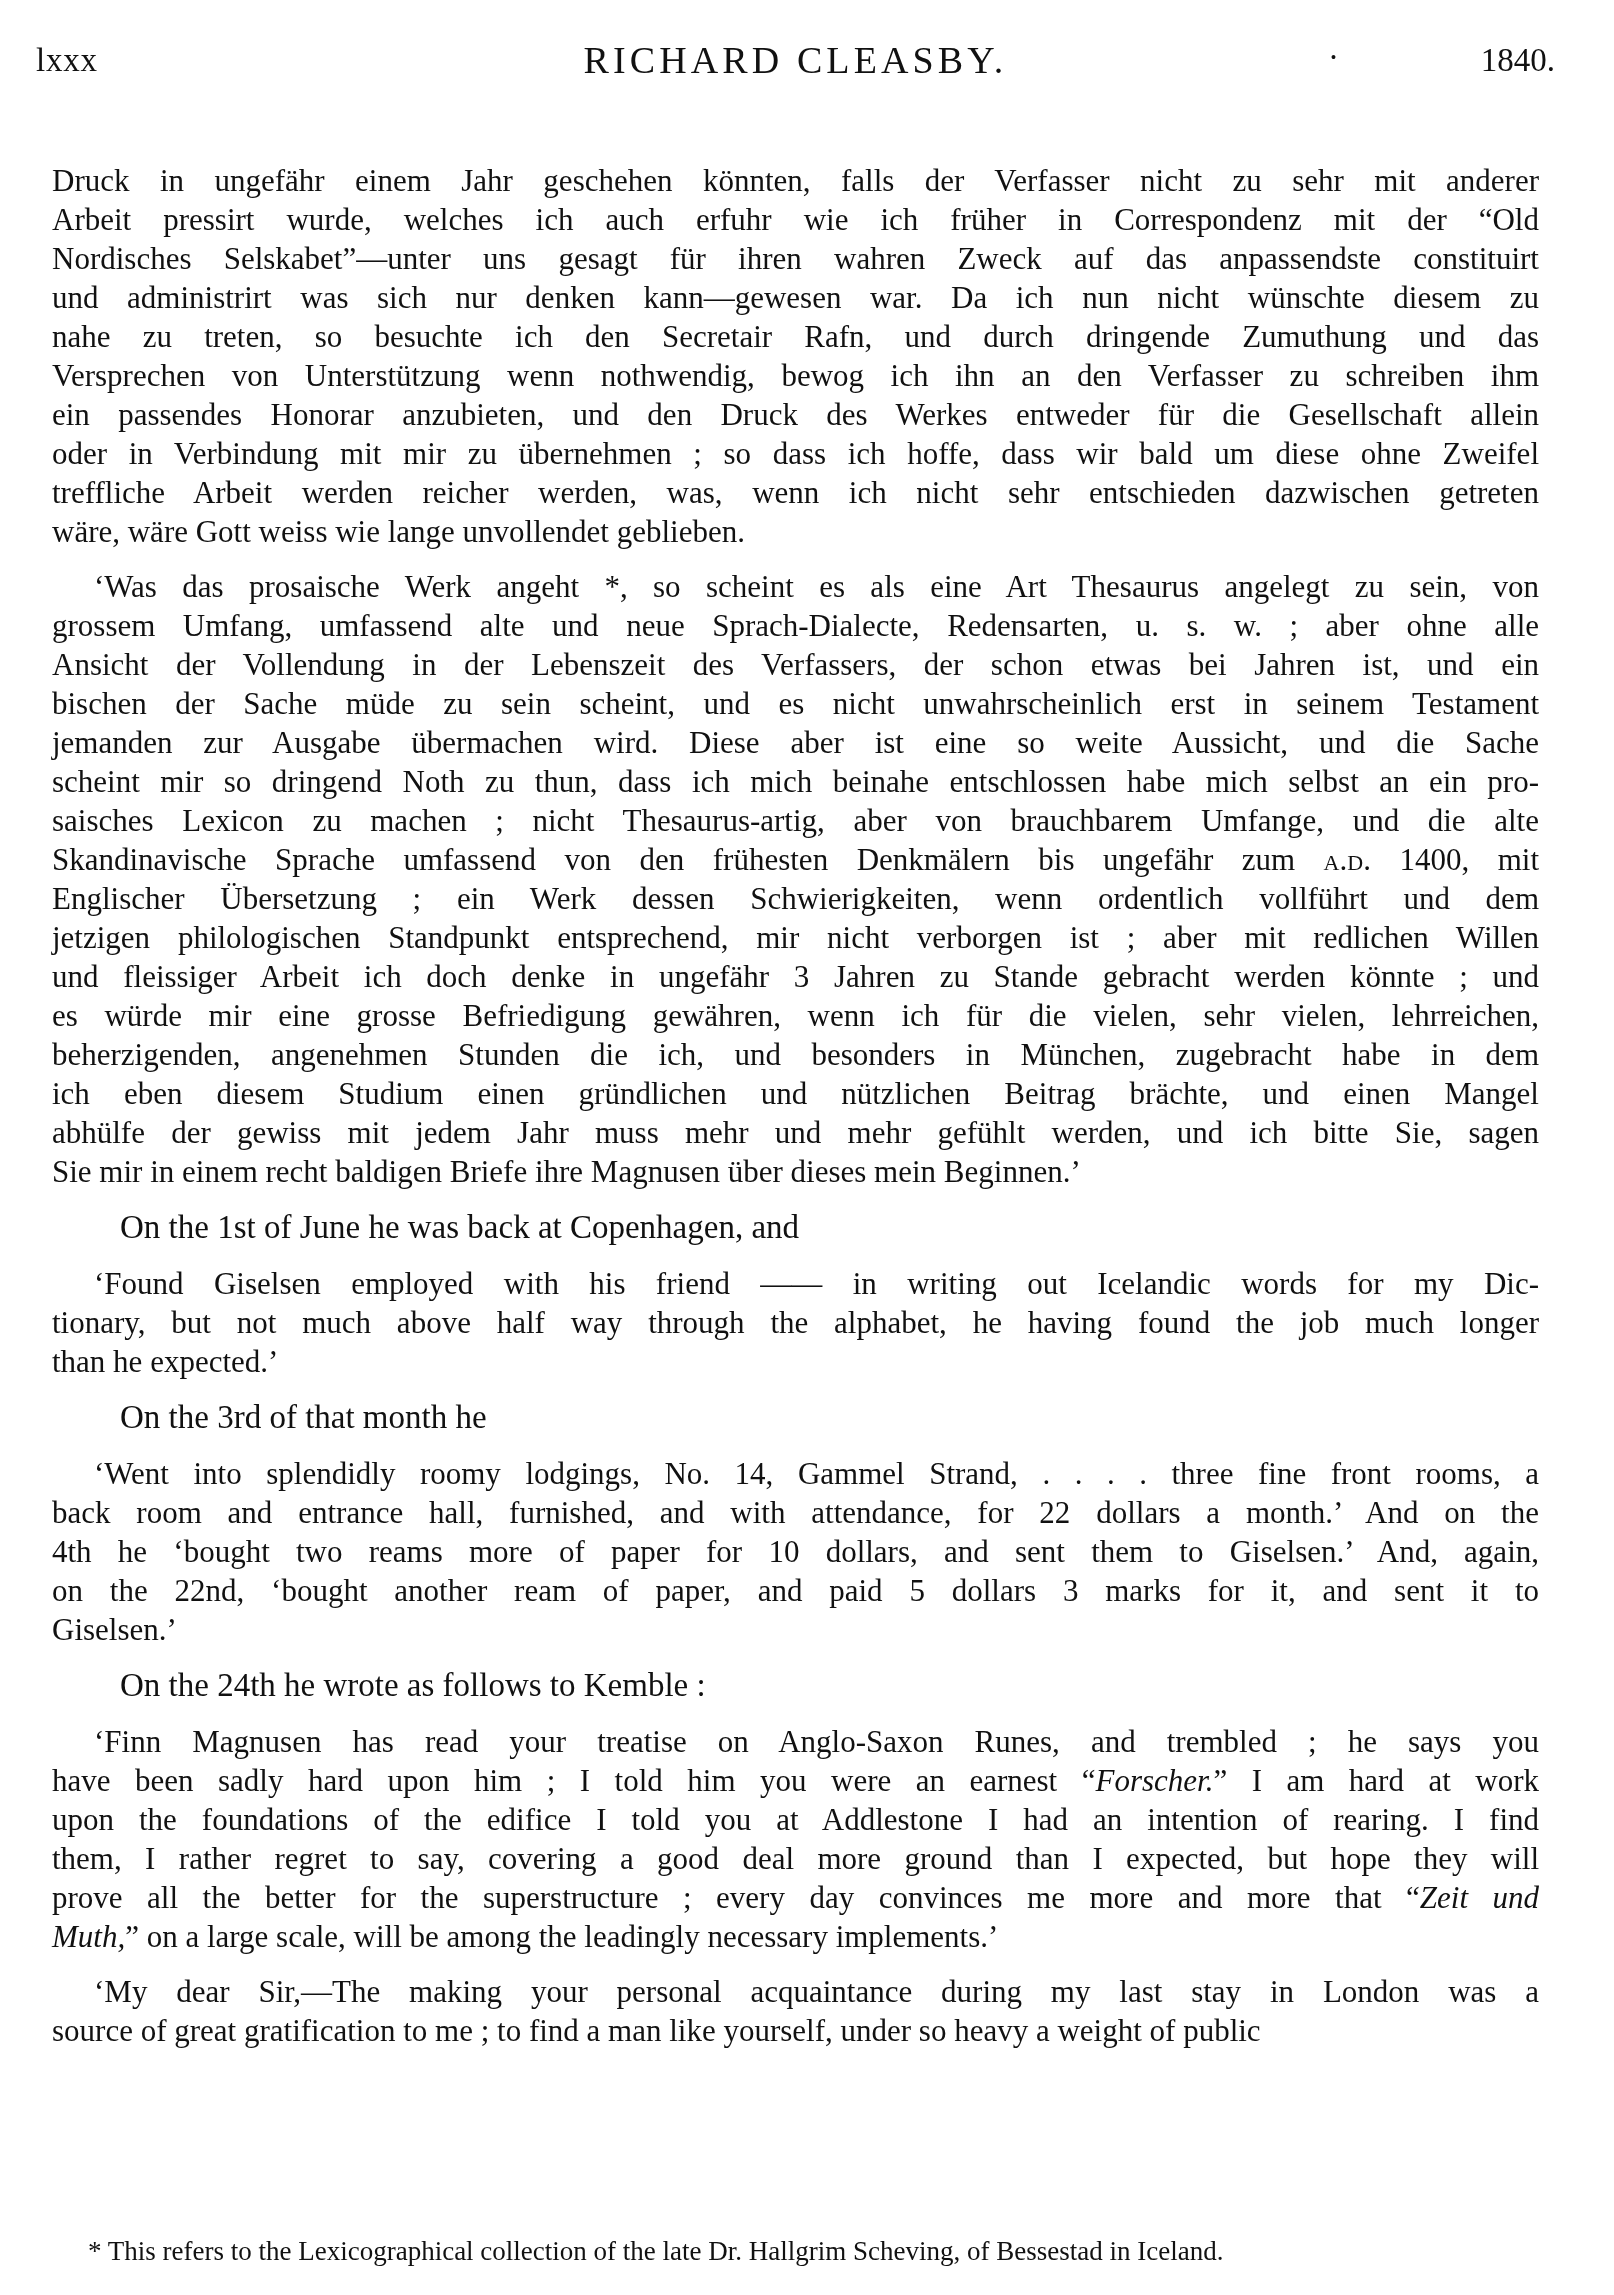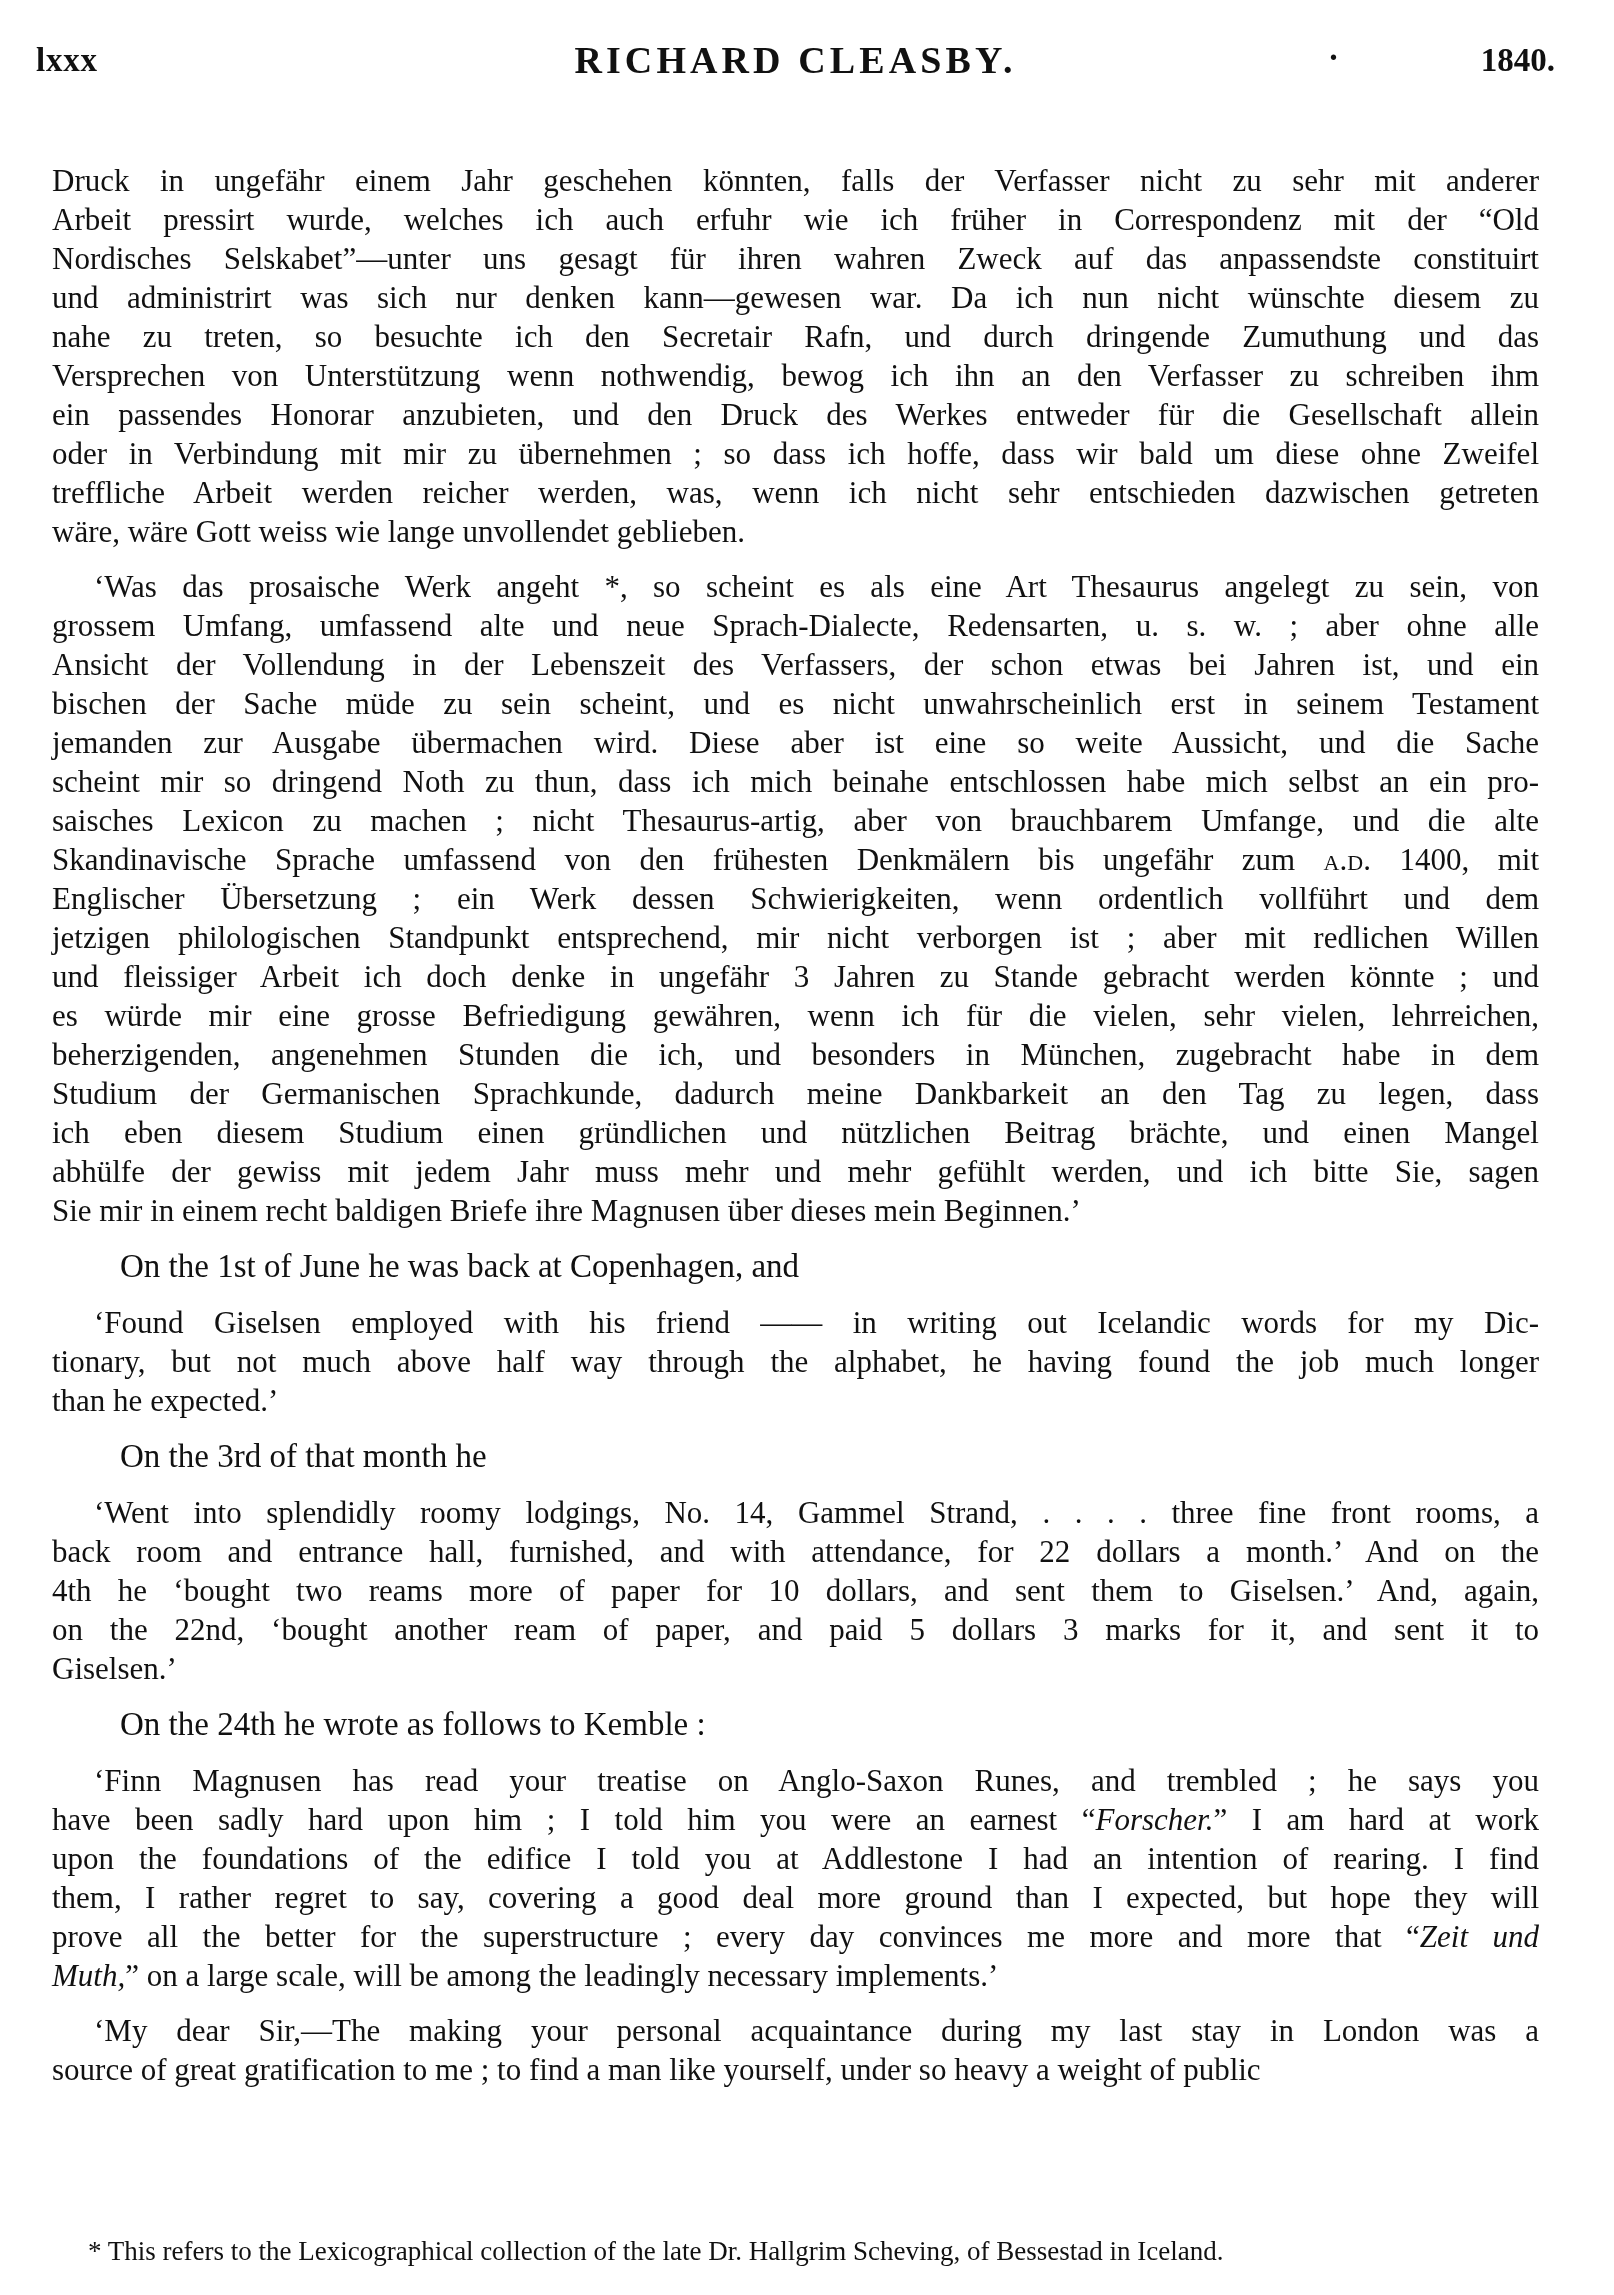--- a/index.html
+++ b/index.html
@@ -18,21 +18,20 @@
       width: 1519px;
     }
     .running-head {
       position: absolute;
       top: 36px;
       left: 0;
       width: 1519px;
       height: 49px;
       font-size: 33px;
       line-height: 49px;
-      font-weight: bold;
     }
     .rh-page { position: absolute; left: 0; top: 0; letter-spacing: 0.8px; }
     .rh-title { position: absolute; left: 0; width: 1519px; text-align: center; top: 0; letter-spacing: 4.1px; font-size: 38px; }
     .rh-dot { position: absolute; left: 1292px; top: -3.3px; }
     .rh-year { position: absolute; right: 0; top: 0; }
 
     .body-text {
       position: absolute;
       top: 145px;
       left: 0;
@@ -98,21 +97,20 @@
         <span class="line">bischen der Sache müde zu sein scheint, und es nicht unwahrscheinlich erst in seinem Testament</span>
         <span class="line">jemanden zur Ausgabe übermachen wird.  Diese aber ist eine so weite Aussicht, und die Sache</span>
         <span class="line">scheint mir so dringend Noth zu thun, dass ich mich beinahe entschlossen habe mich selbst an ein pro-</span>
         <span class="line">saisches Lexicon zu machen ; nicht Thesaurus-artig, aber von brauchbarem Umfange, und die alte</span>
         <span class="line">Skandinavische Sprache umfassend von den frühesten Denkmälern bis ungefähr zum <span class="sc">a.d.</span> 1400, mit</span>
         <span class="line">Englischer Übersetzung ; ein Werk dessen Schwierigkeiten, wenn ordentlich vollführt und dem</span>
         <span class="line">jetzigen philologischen Standpunkt entsprechend, mir nicht verborgen ist ; aber mit redlichen Willen</span>
         <span class="line">und fleissiger Arbeit ich doch denke in ungefähr 3 Jahren zu Stande gebracht werden könnte ; und</span>
         <span class="line">es würde mir eine grosse Befriedigung gewähren, wenn ich für die vielen, sehr vielen, lehrreichen,</span>
         <span class="line">beherzigenden, angenehmen Stunden die ich, und besonders in München, zugebracht habe in dem</span>
-        <span class="line">Studium der Germanischen Sprachkunde, dadurch meine Dankbarkeit an den Tag zu legen, dass</span>
         <span class="line">ich eben diesem Studium einen gründlichen und nützlichen Beitrag brächte, und einen Mangel</span>
         <span class="line">abhülfe der gewiss mit jedem Jahr muss mehr und mehr gefühlt werden, und ich bitte Sie, sagen</span>
         <span class="line last">Sie mir in einem recht baldigen Briefe ihre Magnusen über dieses mein Beginnen.’</span>
       </p>
       <div class="heading-line">On the 1st of June he was back at Copenhagen, and</div>
       <p>
         <span class="line indent">‘Found Giselsen employed with his friend —— in writing out Icelandic words for my Dic-</span>
         <span class="line">tionary, but not much above half way through the alphabet, he having found the job much longer</span>
         <span class="line last">than he expected.’</span>
       </p>

